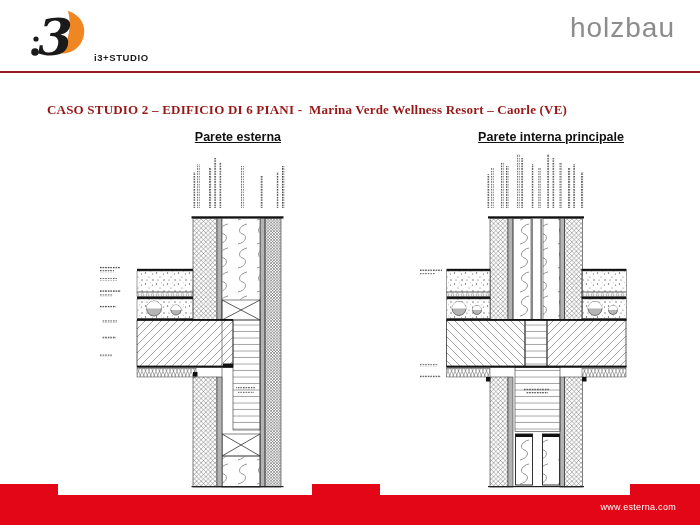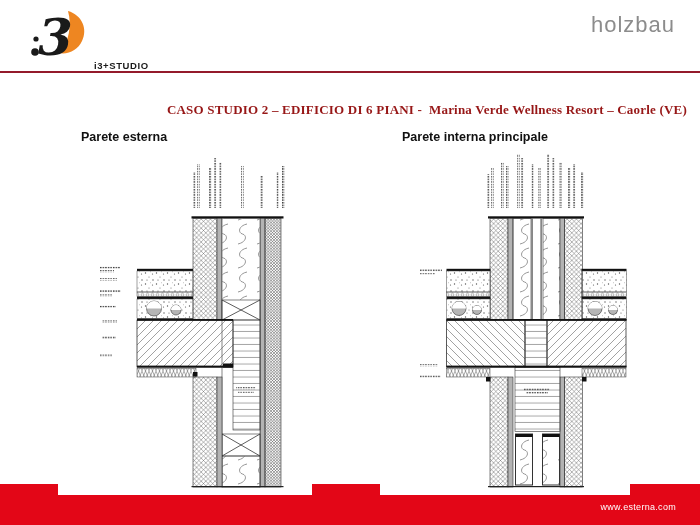--- a/index.html
+++ b/index.html
@@ -1,33 +1,33 @@
 <!DOCTYPE html>
 <html><head>
 <meta charset="utf-8">
 <style>
   html,body{margin:0;padding:0;background:#fff;}
   #slide{position:relative;width:700px;height:525px;background:#ffffff;overflow:hidden;
          font-family:"Liberation Sans", sans-serif;}
   
   #studio-logo{position:absolute;left:28px;top:8px;width:130px;height:60px;}
   #studio-logo-text{position:absolute;left:66px;top:44px;font-size:9.5px;font-weight:bold;
-    letter-spacing:0.6px;color:#1a1a1a;margin-top:8px;}
+    letter-spacing:0.6px;color:#1a1a1a;}
   #rubner-logo{position:absolute;right:25px;top:12px;text-align:right;line-height:1;}
   #rubner-name{font-size:30px;font-weight:bold;color:#e30617;letter-spacing:0.5px;}
-  #rubner-sub{font-size:22px;color:#8c8c8c;letter-spacing:1px;margin-top:2px;}
+  #rubner-sub{font-size:28px;color:#8c8c8c;letter-spacing:1px;margin-top:2px;}
   #header-rule{position:absolute;left:0;top:71px;width:700px;height:1.5px;background:#941a2b;}
   
   #page-title{position:absolute;left:47px;top:102px;width:640px;
     font-family:"Liberation Serif", serif;font-weight:bold;font-size:13px;
-    color:#971717;letter-spacing:0.2px;white-space:pre;text-align:right;}
-  .panel-label{position:absolute;top:130px;width:200px;text-align:left;
-    font-size:12.5px;font-weight:bold;color:#111;}
+    color:#971717;letter-spacing:0.2px;white-space:pre;}
+  .panel-label{position:absolute;top:130px;width:200px;text-align:right;
+    font-size:12.5px;font-weight:bold;color:#111;text-decoration:underline;}
   #panel-label-left{left:81px;}
-  #panel-label-right{left:402px;}
+  #panel-label-right{left:424px;}
   
   #drawing-left{position:absolute;left:100px;top:150px;}
   #drawing-right{position:absolute;left:420px;top:150px;}
   
   .footer-red{position:absolute;background:#e30617;}
   #footer-band{left:0;top:495px;width:700px;height:30px;}
   #footer-tab-left{left:0;top:484px;width:58px;height:12px;}
   #footer-tab-center{left:312px;top:484px;width:68px;height:12px;}
   #footer-tab-right{left:630px;top:484px;width:70px;height:12px;}
   #footer-url{position:absolute;right:24px;top:502px;color:#ffffff;font-size:9px;letter-spacing:0.3px;}

